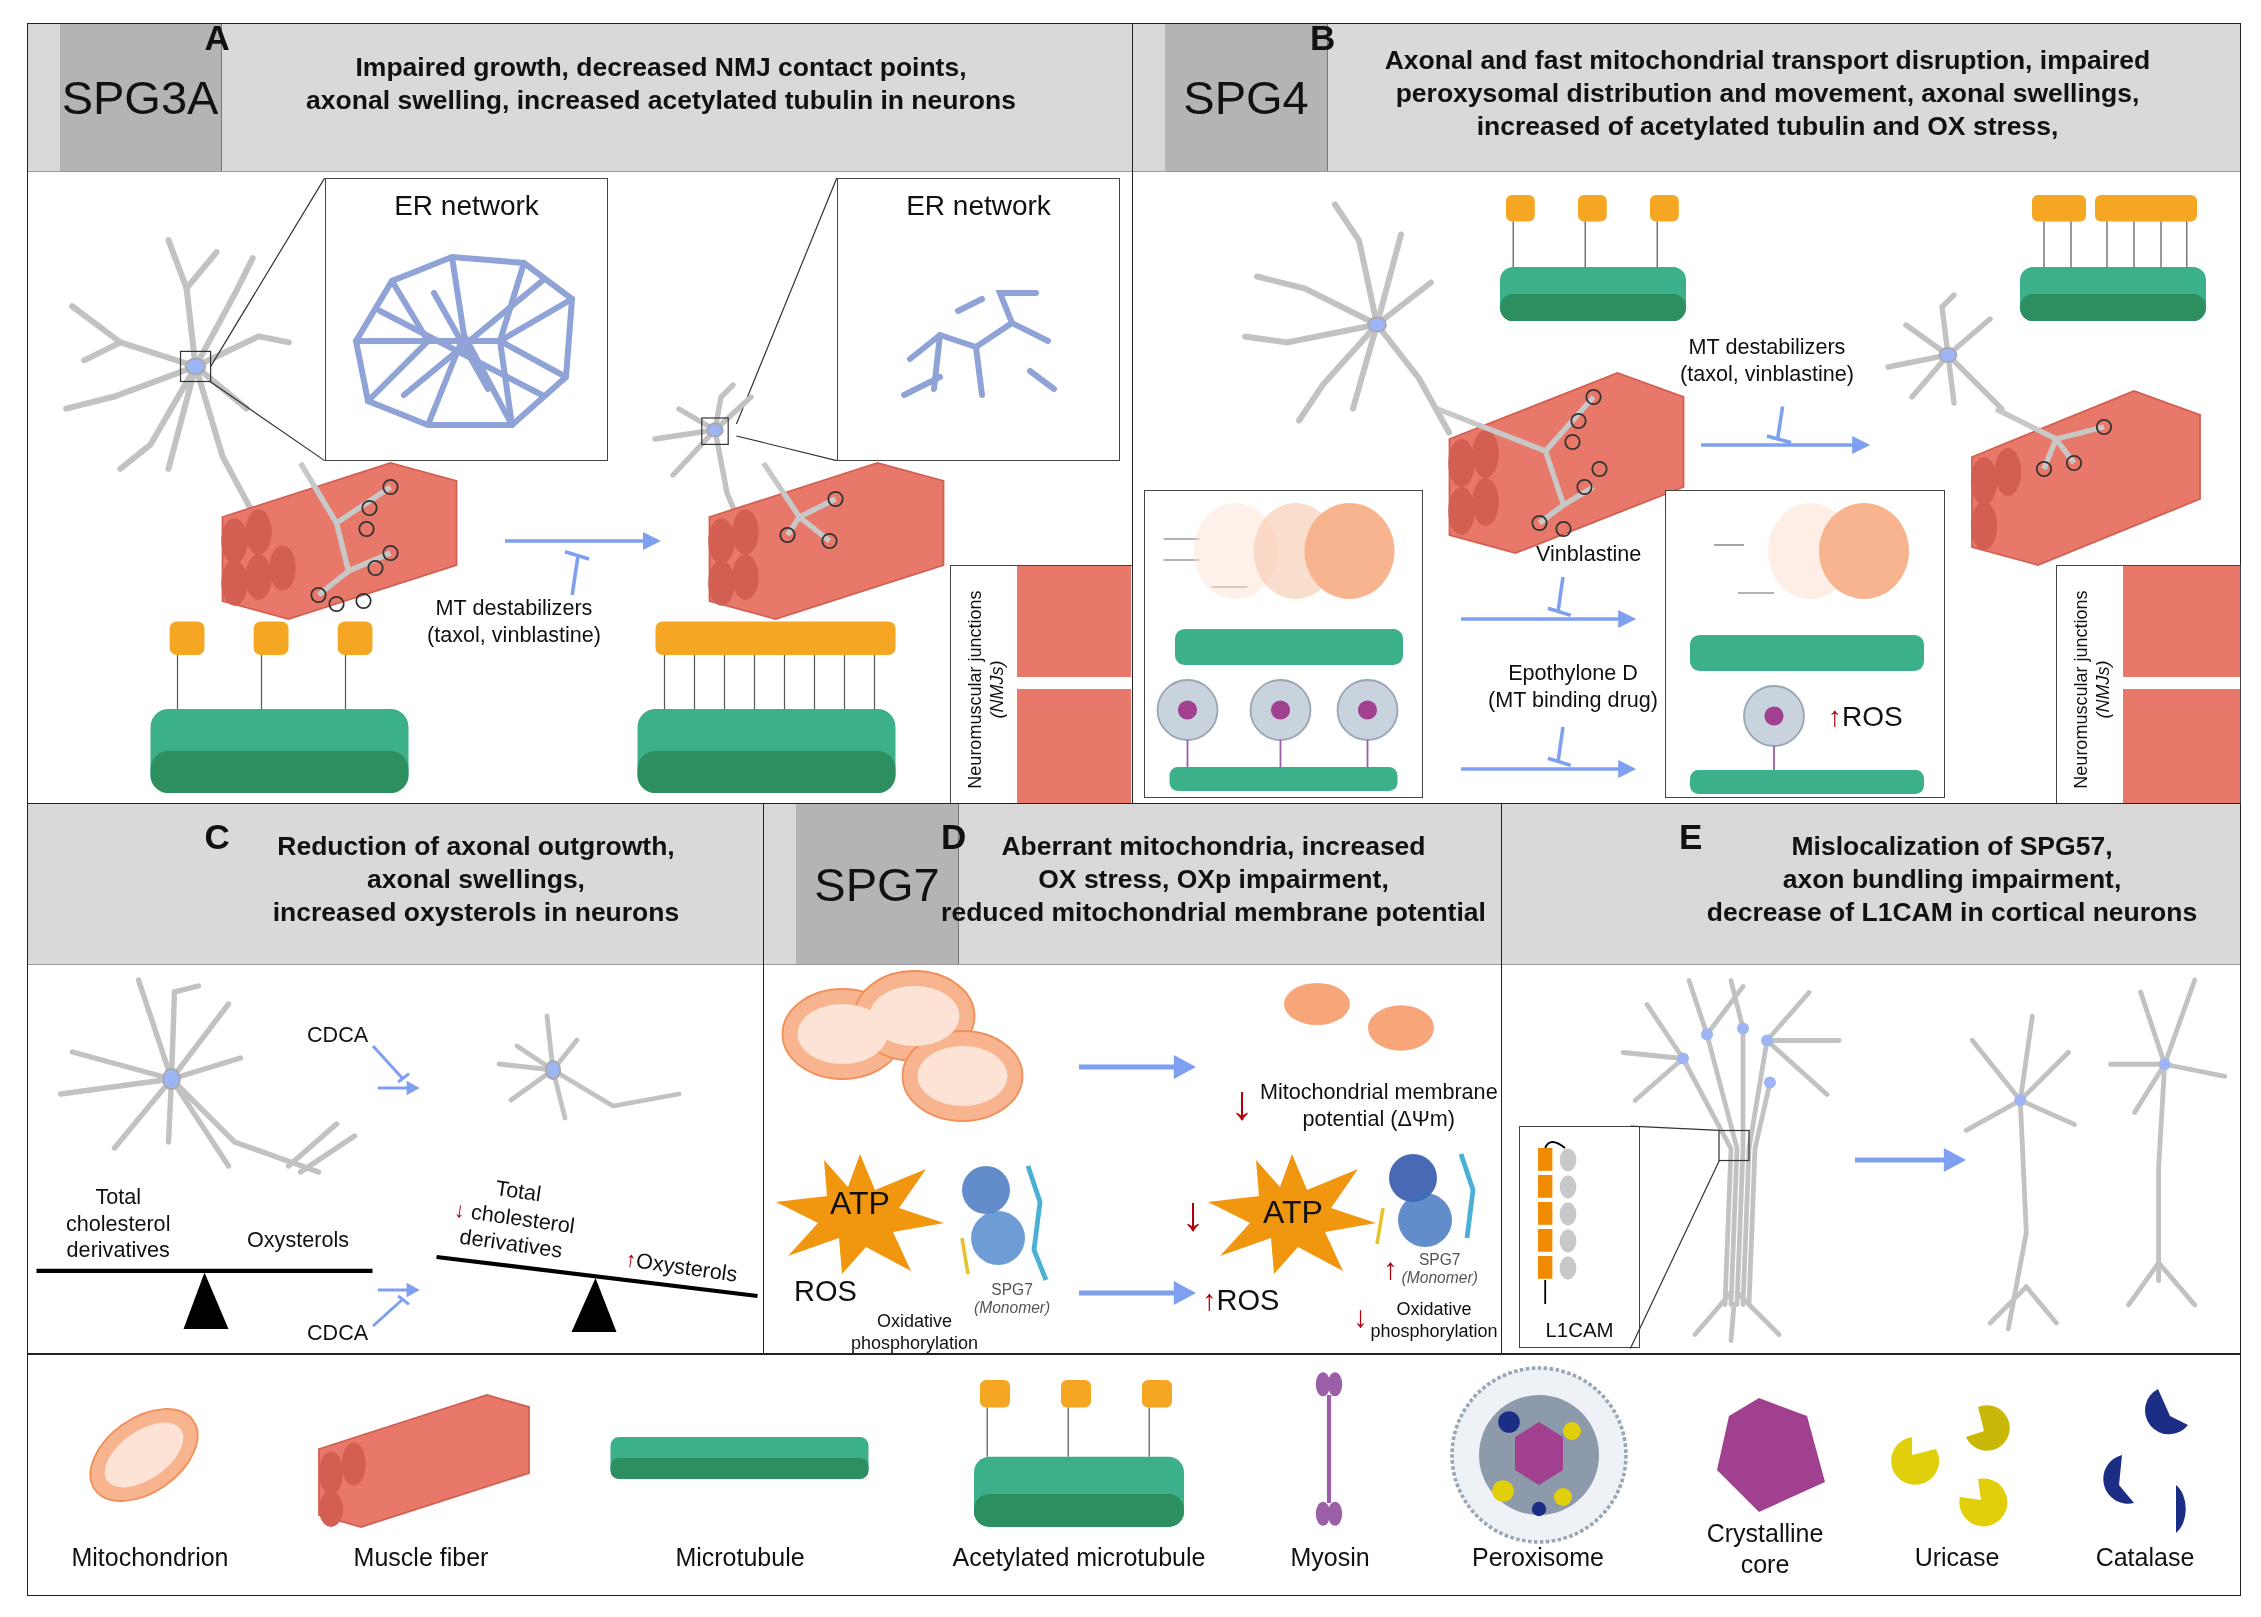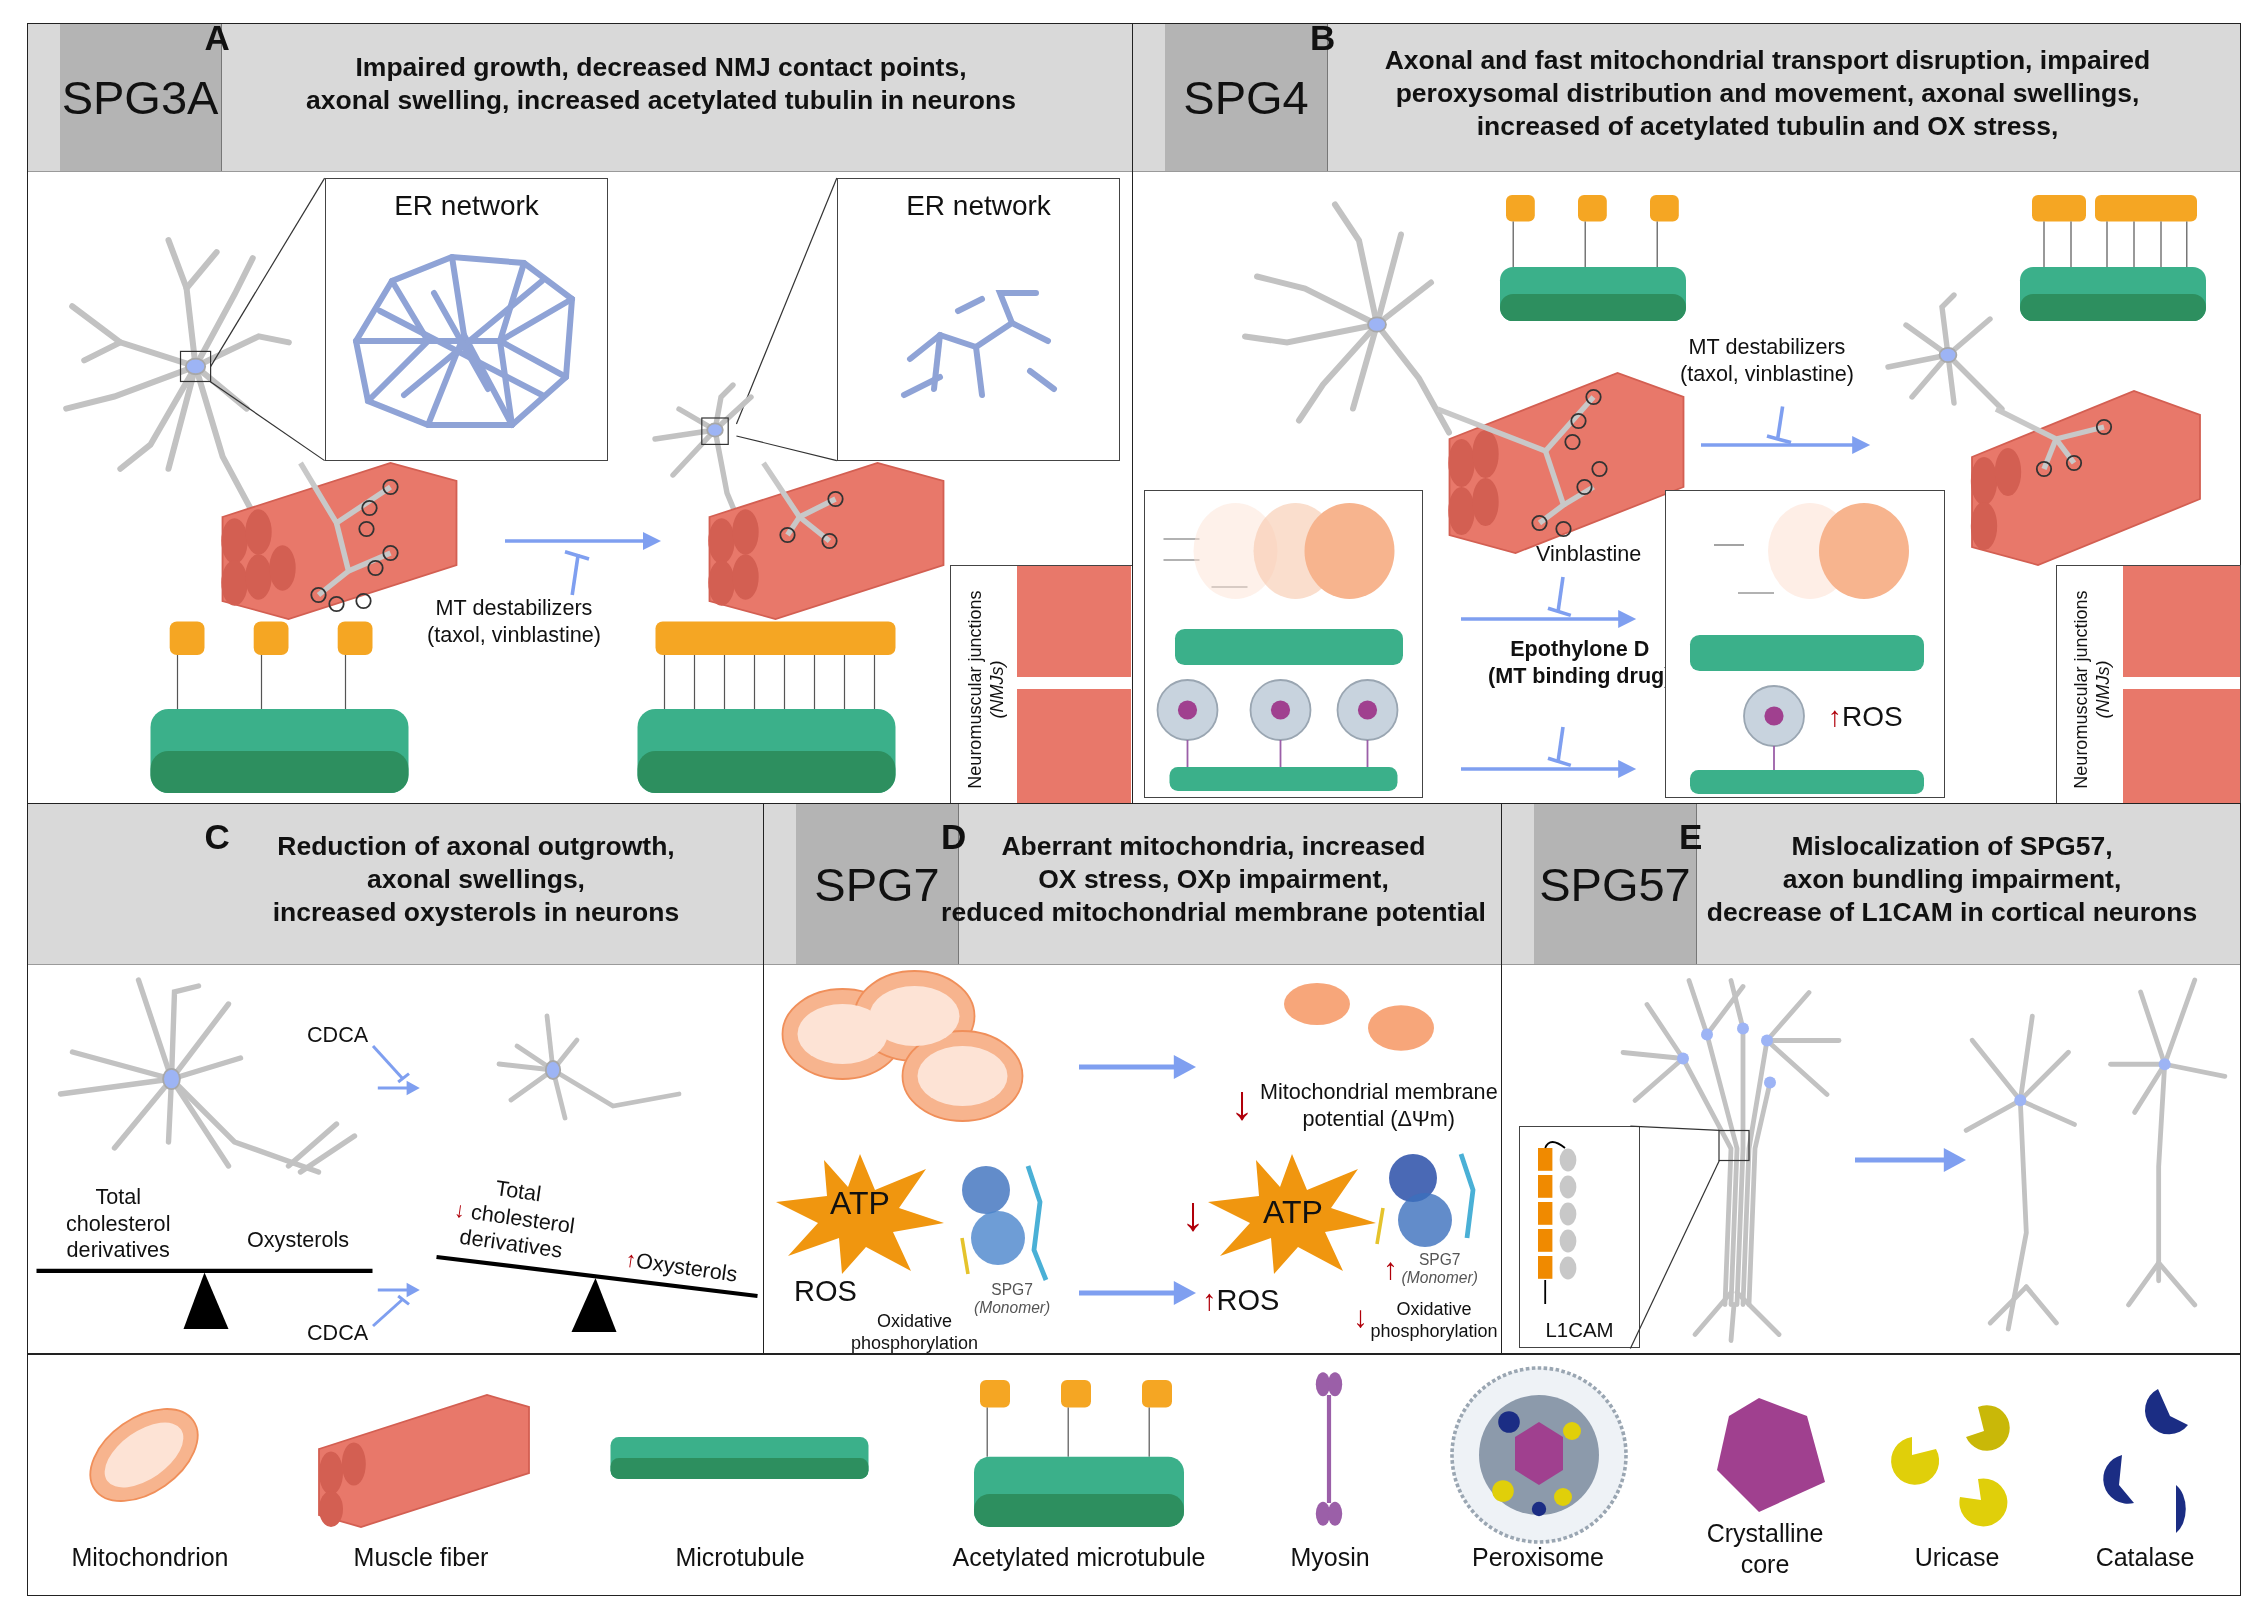--- a/index.html
+++ b/index.html
@@ -356,21 +356,21 @@
   <line x1="155" y1="62" x2="193" y2="74" stroke="#7f9ff0" stroke-width="6"></line>
 </svg>
 <div class="lbl" style="left:1536px;top:541px;">Vinblastine</div>
 
 <svg style="left:1455px;top:721px;" width="192" height="60" viewBox="0 0 320 100">
   <line x1="10" y1="80" x2="280" y2="80" stroke="#7f9ff0" stroke-width="6"></line>
   <polygon points="302,80 272,65 272,95" fill="#7f9ff0"></polygon>
   <line x1="172" y1="66" x2="180" y2="10" stroke="#7f9ff0" stroke-width="6"></line>
   <line x1="155" y1="62" x2="193" y2="74" stroke="#7f9ff0" stroke-width="6"></line>
 </svg>
-<div class="lbl" style="left:1488px;top:636px;font-weight:bold;">
+<div class="lbl" style="left:1488px;top:660px;">
   <div>Epothylone D</div>
   <div>(MT binding drug)</div>
 </div>
 
 <div class="inset" style="left:1665px;top:490px;width:280px;height:308px;">
   <svg style="left:24px;top:12px;" width="240" height="120" viewBox="0 0 400 200">
     <g fill="none" stroke="#666" stroke-width="2">
         <line x1="40" y1="70" x2="90" y2="70"></line>
         <line x1="80" y1="150" x2="140" y2="150"></line>
       </g>
@@ -568,21 +568,20 @@
 <div style="position:absolute;left:1353px;top:1299px;display:flex;">
   <div class="red" style="font-size:30px;line-height:36px;margin-right:2.4px;">↓</div>
   <div class="lbl-sm" style="position:static;font-size:18px;line-height:21.6px;">
     <div>Oxidative</div>
     <div>phosphorylation</div>
   </div>
 </div>
 
 <div class="panel" style="left:1501px;top:803px;width:740px;height:551px;">
   <div class="hdr" style="height:160px;">
-    <div class="gene" style="width:162px;">SPG57</div>
     <div class="letter" style="left:177px;top:13.2px;">E</div>
     <div class="title" style="left:162px;right:0;top:6px;height:138px;">
       <div>Mislocalization of SPG57,</div>
       <div>axon bundling impairment,</div>
       <div>decrease of L1CAM in cortical neurons</div>
     </div>
   </div>
 </div>
 
 <svg style="left:1611px;top:968px;" width="240" height="373" viewBox="0 0 400 620">

